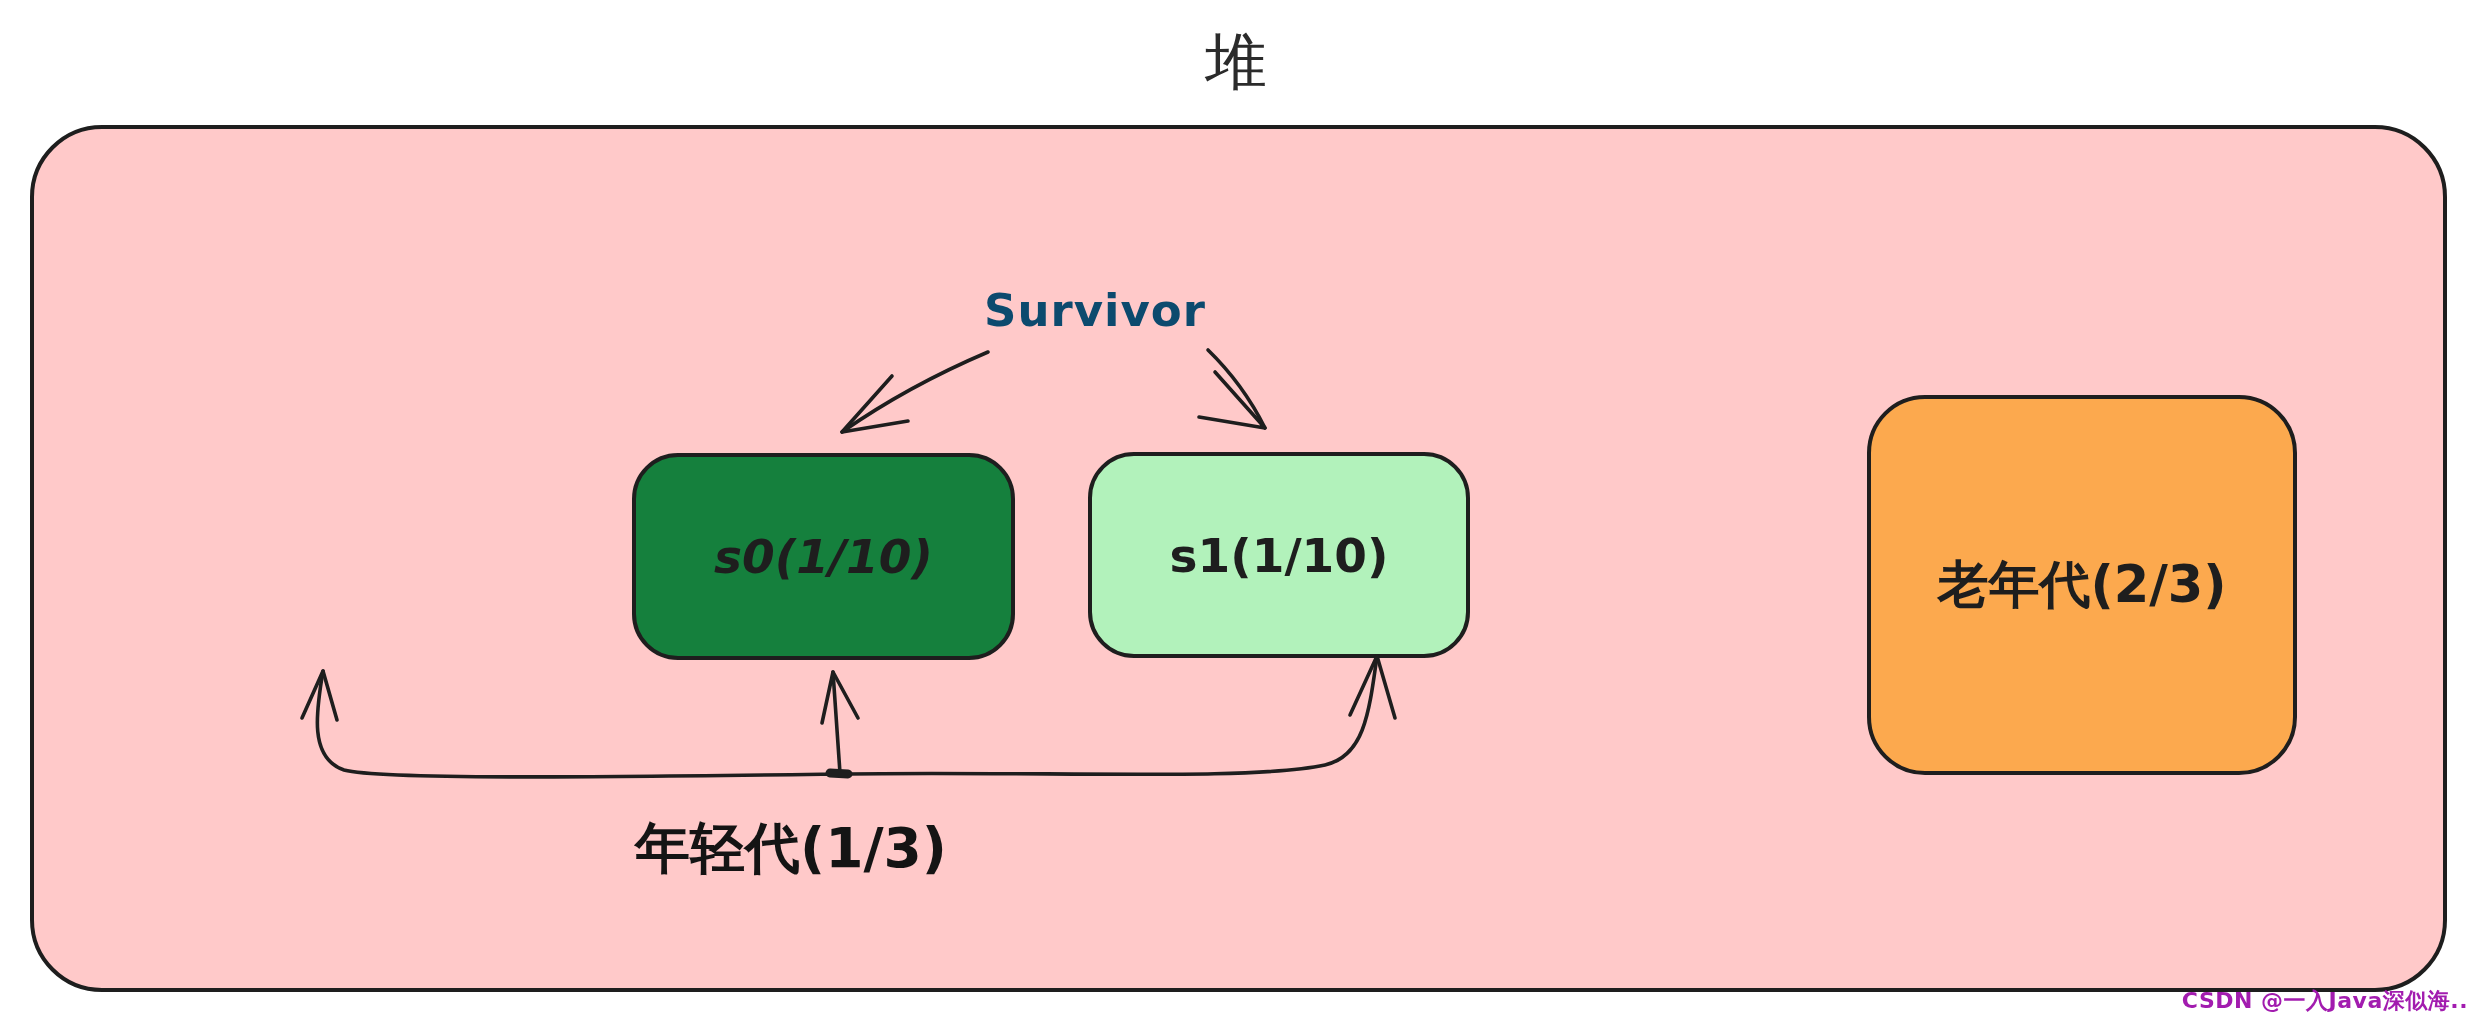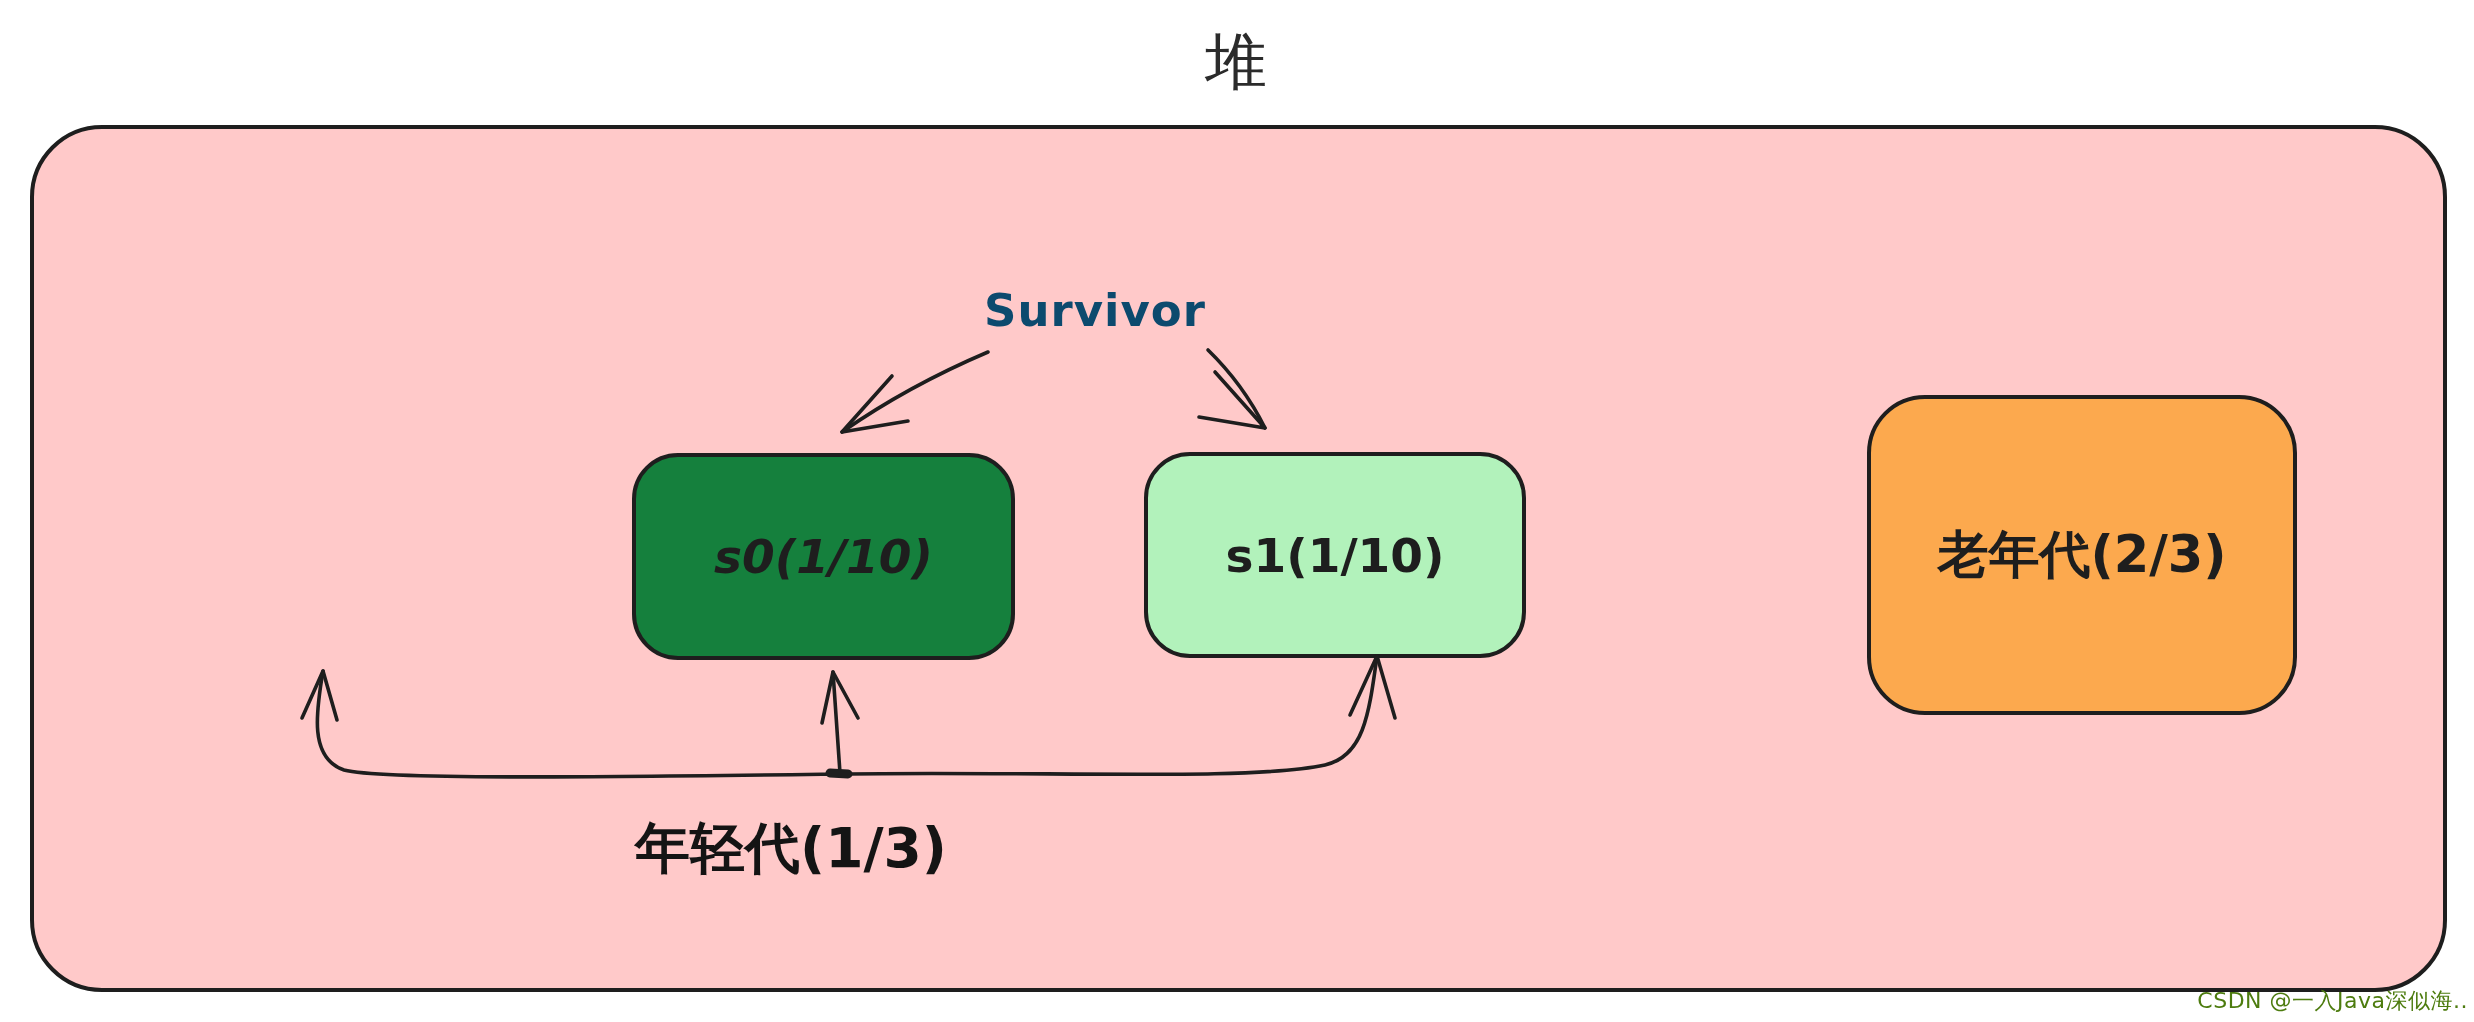--- a/index.html
+++ b/index.html
@@ -44,22 +44,22 @@
     display: flex;
     align-items: center;
     justify-content: center;
     color: #1e1e1e;
     font-weight: 600;
   }
   .node-green { background: #b2f2bb; border-radius: 46px; }
   .node-orange { background: #fca94e; border-radius: 58px; }
   .node-eden  { left: 108px;  top: 445px; width: 425px; height: 223px; font-size: 47px; }
   .node-s0    { left: 632px;  top: 453px; width: 383px; height: 207px; font-size: 47px; }
-  .node-s1    { left: 1144px; top: 452px; width: 382px; height: 206px; font-size: 47px; }
-  .node-old   { left: 1867px; top: 395px; width: 430px; height: 320px; font-size: 51px; }
+  .node-s1    { left: 1088px; top: 452px; width: 382px; height: 206px; font-size: 47px; }
+  .node-old   { left: 1867px; top: 395px; width: 430px; height: 380px; font-size: 51px; }
   .label-survivor {
     position: absolute;
     left: 960px;
     top: 284px;
     width: 270px;
     text-align: center;
     font-size: 45px;
     font-weight: 600;
     color: #0c4a6e;
     letter-spacing: 1px;
@@ -133,15 +133,15 @@
     <path d="M1215 372 L1265 428 L1199 417" style="stroke: rgb(30, 30, 30);"></path>
 
     <path d="M323 671 C 316 712, 309 758, 344 770 C 382 780, 600 777, 840 774 C 1050 771, 1250 781, 1325 765 C 1364 756, 1369 714, 1377 656" style="stroke: rgb(30, 30, 30);"></path>
     <path d="M840 773 L833 672" style="stroke: rgb(30, 30, 30);"></path>
     <path d="M830 773 L848 774" style="stroke-width: 9; stroke: rgb(30, 30, 30);"></path>
     <path d="M302 718 L323 671 L337 720" style="stroke: rgb(30, 30, 30);"></path>
     <path d="M822 723 L833 672 L858 718" style="stroke: rgb(30, 30, 30);"></path>
     <path d="M1350 715 L1377 656 L1395 718" style="stroke: rgb(30, 30, 30);"></path>
   </svg>
 
-  <div class="watermark" style="color: #4d7c0f;">CSDN @一入Java深似海..</div>
+  <div class="watermark" style="color: #a21caf; font-weight: bold;">CSDN @一入Java深似海..</div>
 
 </div>
 
 </body></html>

